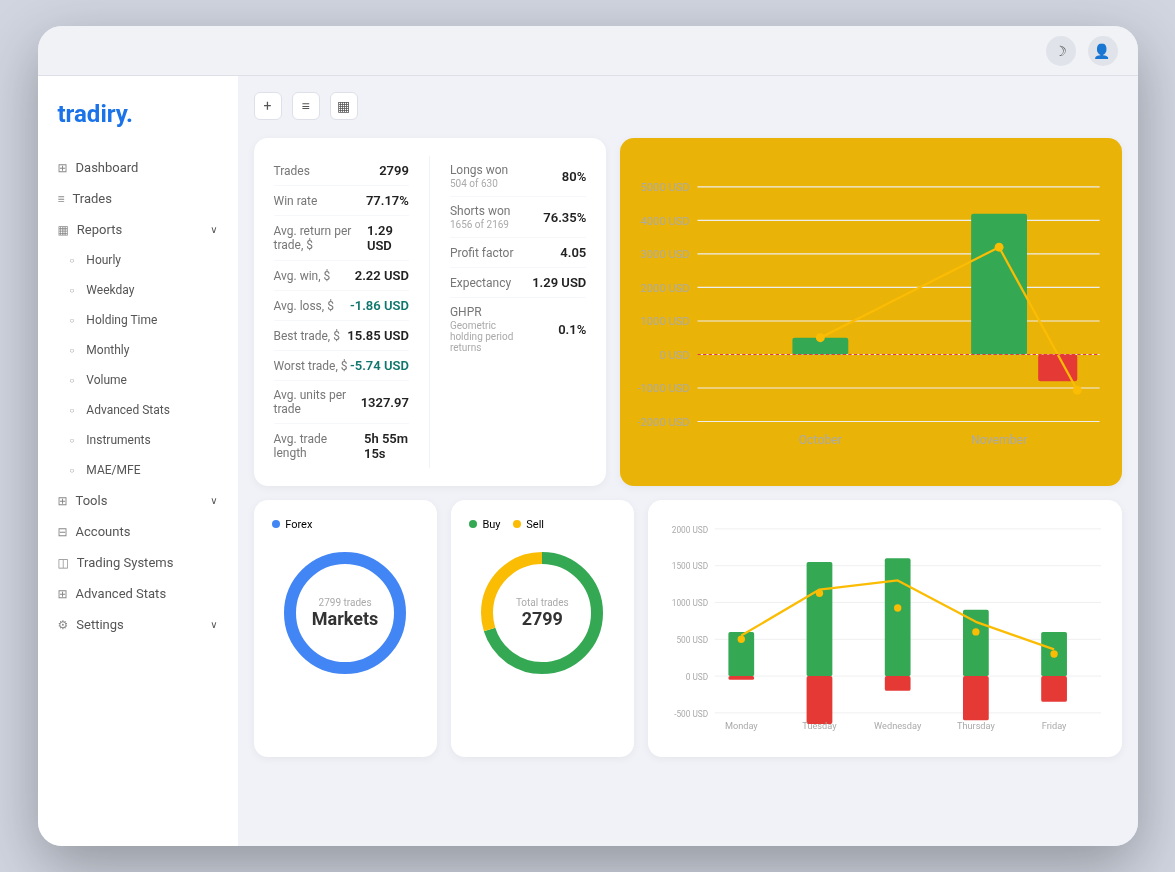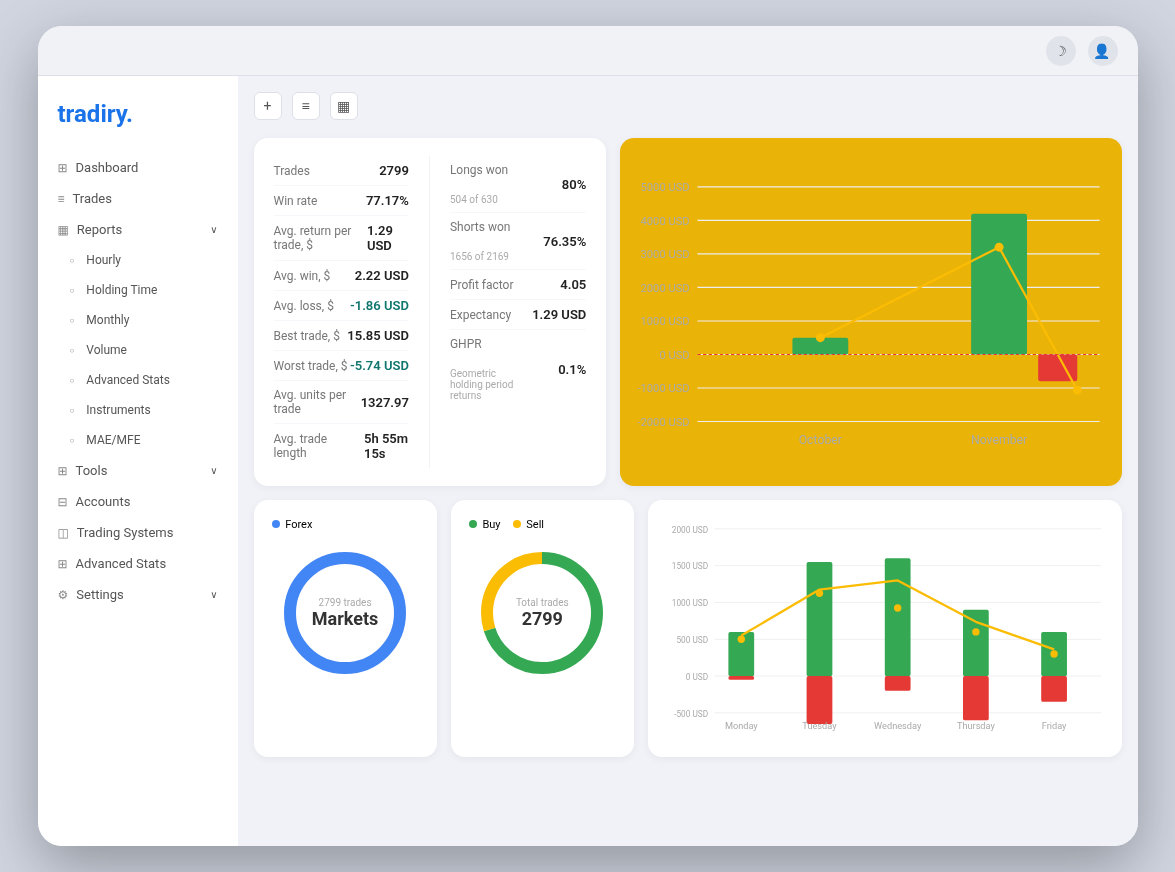--- a/index.html
+++ b/index.html
@@ -152,21 +152,21 @@
       justify-content: space-between;
       align-items: center;
       padding: 7px 0;
       border-bottom: 1px solid #f5f7fa;
       font-size: 12px;
     }
     .stat-row:last-child { border-bottom: none; gap: 32px; }
     .stat-label { color: #777; }
     .stat-value { font-weight: 600; color: #222; font-size: 13px; }
     .stat-value.negative { color: #0f766e; }
-    .stat-sub { font-size: 10px; color: #aaa; margin-top: 17px; }
+    .stat-sub { font-size: 10px; color: #aaa; margin-top: 1px; }
     
     .chart-card {
       background: #eab308;
       border-radius: 14px;
       padding: 16px;
       flex: 3;
       box-shadow: 0 2px 8px rgba(0,0,0,0.05);
       min-height: 260px;
     }
     .chart-card svg { width: 100%; height: 100%; }
@@ -251,20 +251,23 @@
           <span class="nav-icon">≡</span>
           <span>Trades</span>
         </div>
         <div class="nav-item">
           <span class="nav-icon">▦</span>
           <span>Reports</span>
           <span class="nav-chevron">∨</span>
         </div>
         <div class="nav-item sub-item">
           <span>Hourly</span>
+        </div>
+        <div class="nav-item sub-item">
+          <span>Weekday</span>
         </div>
         <div class="nav-item sub-item">
           <span>Holding Time</span>
         </div>
         <div class="nav-item sub-item">
           <span>Monthly</span>
         </div>
         <div class="nav-item sub-item">
           <span>Volume</span>
         </div>

